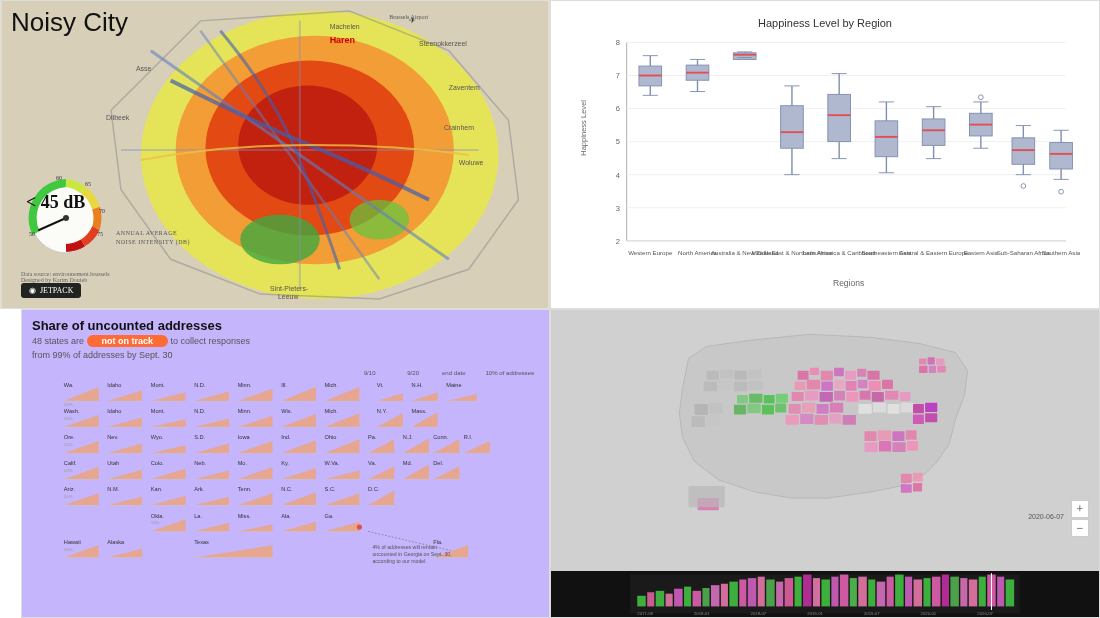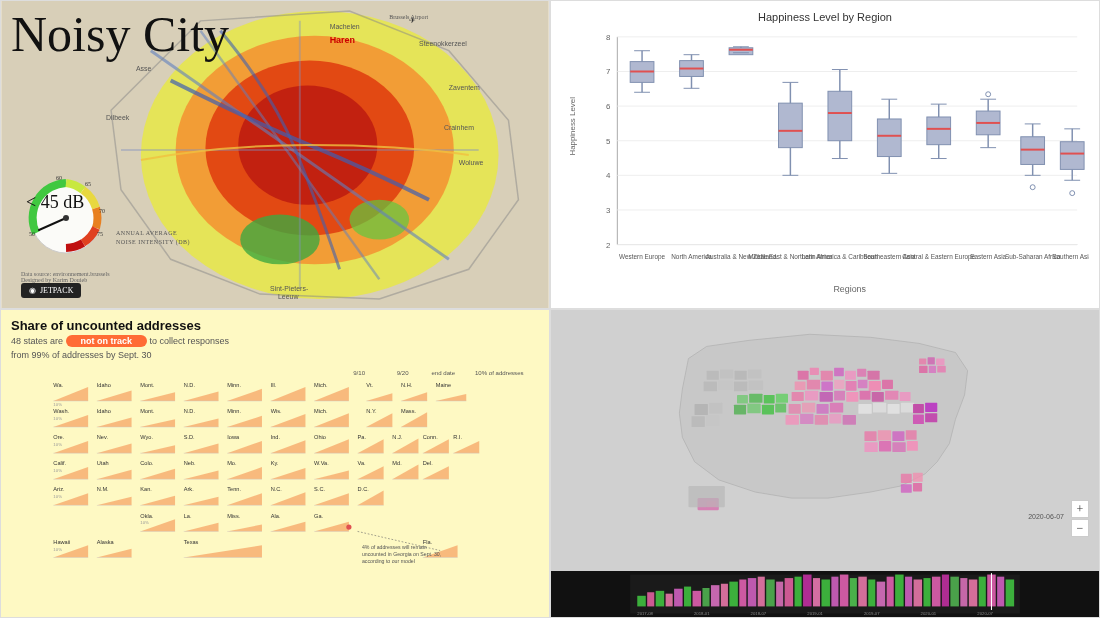--- a/index.html
+++ b/index.html
@@ -20,24 +20,24 @@
     }
 
     
     #q1 {
       background: #e8e0d0;
     }
     .noisy-city-title {
       position: absolute;
       top: 8px;
       left: 10px;
-      font-size: 50px;
+      font-size: 26px;
       font-weight: 300;
       color: #111;
-      font-family: Liberation Serif, serif;
+      font-family: Liberation Sans, sans-serif;
       line-height: 1;
       z-index: 10;
     }
     .noisy-city-subtitle {
       position: absolute;
       top: 55px;
       left: 10px;
       font-size: 8px;
       color: #333;
       width: 160px;
@@ -58,21 +58,21 @@
       left: 20px;
       width: 90px;
       height: 90px;
       z-index: 10;
     }
     .db-label {
       position: absolute;
       bottom: 95px;
       left: 25px;
       font-size: 18px;
-      font-weight: normal;
+      font-weight: bold;
       color: #111;
       z-index: 11;
     }
     .annual-label {
       position: absolute;
       bottom: 62px;
       left: 115px;
       font-size: 6px;
       color: #555;
       z-index: 11;
@@ -99,39 +99,40 @@
       bottom: 25px;
       left: 20px;
       font-size: 6px;
       color: #666;
       z-index: 11;
     }
 
     
     #q2 {
       background: #fff;
-      padding: 10px;
+      padding: 16px;
     }
     .chart-title {
       text-align: center;
       font-size: 11px;
       color: #333;
       font-family: Arial, sans-serif;
       margin-bottom: 4px;
     }
     .happiness-chart {
       width: 100%;
       height: calc(100% - 20px);
     }
 
     
     #q3 {
-      background: #fef9c3;
+      background: #c4b5fd;
       padding: 8px 10px;
       font-family: Arial, sans-serif;
+      margin-left: 21px;
     }
     .bl-title {
       font-size: 13px;
       font-weight: bold;
       color: #111;
       margin-bottom: 2px;
     }
     .bl-subtitle {
       font-size: 9px;
       color: #555;

